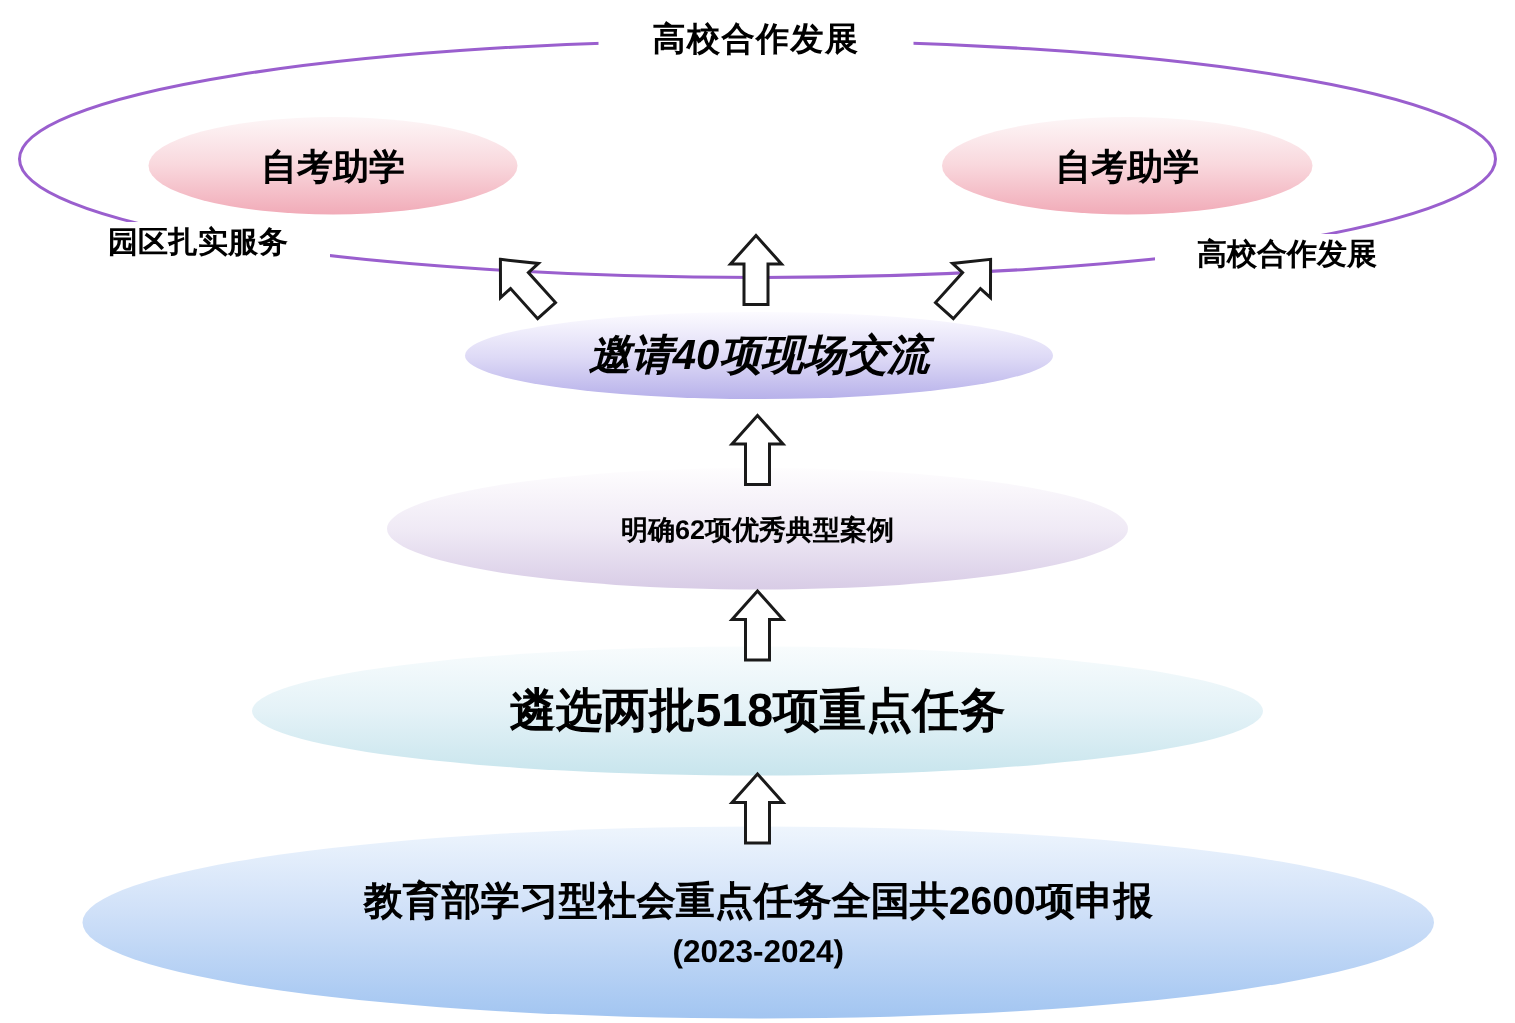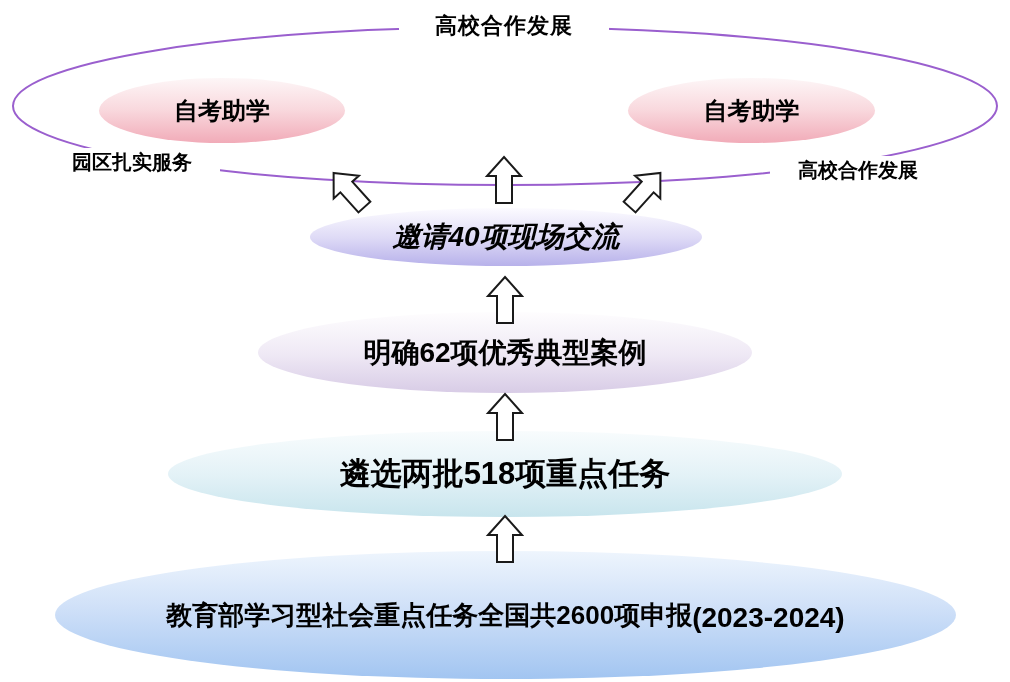--- a/index.html
+++ b/index.html
@@ -12,24 +12,24 @@
   #outline-layer { z-index:1; }
   #arrow-layer   { z-index:4; }
 
   .ell {
     position:absolute; border-radius:50%;
     display:flex; align-items:center; justify-content:center;
     text-align:center; font-weight:bold; color:#000; z-index:2;
   }
   .pink  { background:linear-gradient(180deg,#fdf6f7 0%,#f9d9de 48%,#f1abb8 100%); font-size:24px; }
   .lv1   { background:linear-gradient(180deg,#fcfbff 0%,#dedaf6 52%,#b7b1ea 100%); font-size:28px;font-style:italic; }
-  .lv2   { background:linear-gradient(180deg,#fefdfe 0%,#efe9f5 52%,#d8cce6 100%); font-size:28px; }
+  .lv2   { background:linear-gradient(180deg,#fefdfe 0%,#efe9f5 52%,#d8cce6 100%); font-size:18px; }
   .lv3   { background:linear-gradient(180deg,#f8fcfd 0%,#e4f2f7 50%,#c8e5ed 100%); font-size:31px; }
-  .lv4   { background:linear-gradient(180deg,#eef5fd 0%,#cfe0f8 45%,#a2c5f1 100%); font-size:26px; flex-direction:row; }
-  .lv4 .sub { font-size:28px; margin-top:5px; font-weight:bold; }
+  .lv4   { background:linear-gradient(180deg,#eef5fd 0%,#cfe0f8 45%,#a2c5f1 100%); font-size:26px; flex-direction:column; }
+  .lv4 .sub { font-size:21px; margin-top:5px; font-weight:bold; }
 
   .floatlabel {
     position:absolute; z-index:3; background:#ffffff; font-weight:bold;
     text-align:center; white-space:nowrap; padding:0 5px;
   }
   .title-label { left:399px; top:10px;  width:200px; height:32px; line-height:32px; font-size:22px; letter-spacing:1px; }
   .left-label  { left:44px;  top:148px; width:166px; height:28px; line-height:28px; font-size:20px; }
   .right-label { left:770px; top:156px; width:166px; height:28px; line-height:28px; font-size:20px; }
 </style>
 </head>

